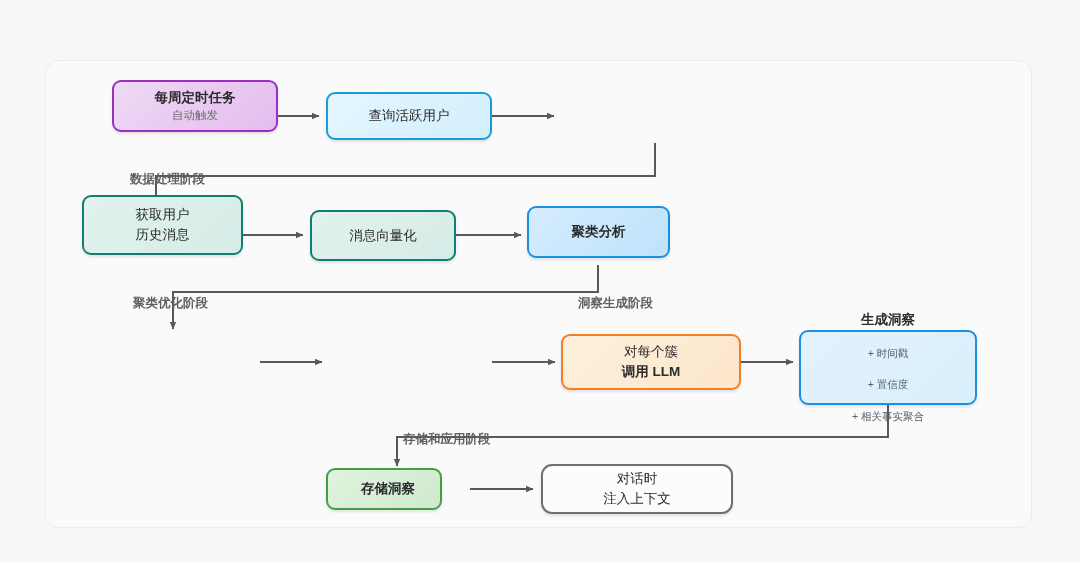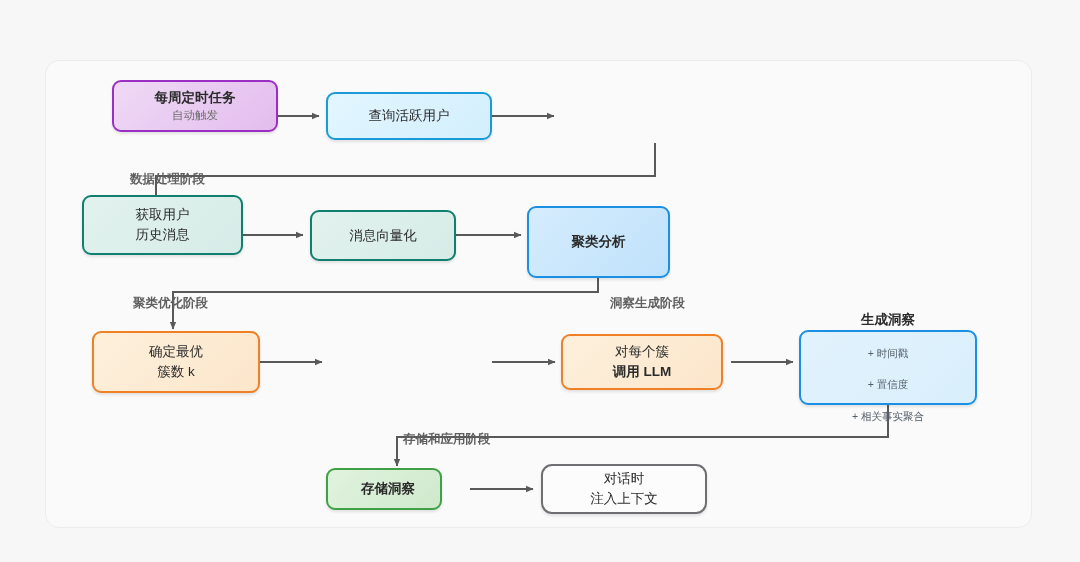--- a/index.html
+++ b/index.html
@@ -175,49 +175,45 @@
 
   <div class="node n-teal" style="left:82px; top:195px; width:161px; height:60px;">
     <span class="title">获取用户</span>
     <span class="line2">历史消息</span>
   </div>
 
   <div class="node n-teal" style="left:310px; top:210px; width:146px; height:51px;">
     <span class="title">消息向量化</span>
   </div>
 
-  <div class="node n-blue" style="left:527px; top:206px; width:143px; height:72px;font-family:Liberation Serif, serif;">
+  <div class="node n-blue" style="left:527px; top:206px; width:143px; height:52px;font-family:Liberation Serif, serif;">
     <span class="title bold">聚类分析</span>
   </div>
 
-  <div class="node n-orange" style="left:92px; top:331px; width:168px; height:62px;">
-    <span class="title">确定最优</span>
-    <span class="line2">簇数 k</span>
-  </div>
-
-
-  <div class="node n-orange" style="left:561px; top:334px; width:162px; height:56px;">
+
+
+  <div class="node n-orange" style="left:561px; top:334px; width:180px; height:56px;">
     <span class="title">对每个簇</span>
     <span class="line2 bold">调用 LLM</span>
   </div>
 
   <div class="node n-blue-light" style="left:799px; top:330px; width:178px; height:75px;">
     <span class="title bold">生成洞察</span>
     <span class="meta">+ 时间戳</span>
     <span class="meta">+ 置信度</span>
     <span class="meta">+ 相关事实聚合</span>
   </div>
 
   <div class="node n-green" style="left:326px; top:468px; width:116px; height:42px;padding-left:8px;">
     <span class="title bold">存储洞察</span>
   </div>
 
-  <div class="node n-gray" style="left:541px; top:464px; width:166px; height:50px; border-radius:11px;">
+  <div class="node n-gray" style="left:541px; top:464px; width:192px; height:50px; border-radius:11px;">
     <span class="title">对话时</span>
     <span class="line2">注入上下文</span>
   </div>
 
   <div class="edge-label" style="left:130px; top:171px;">数据处理阶段</div>
   <div class="edge-label" style="left:133px; top:295px;">聚类优化阶段</div>
-  <div class="edge-label" style="left:578px; top:295px;margin-left:32px;">洞察生成阶段</div>
+  <div class="edge-label" style="left:578px; top:295px;">洞察生成阶段</div>
   <div class="edge-label" style="left:403px; top:431px;">存储和应用阶段</div>
 
 </div>
 
 </body></html>

